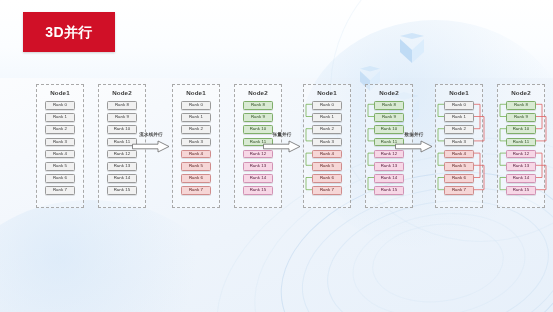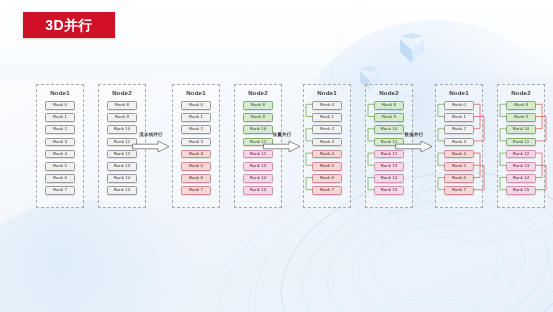--- a/index.html
+++ b/index.html
@@ -34,21 +34,21 @@
 
   
   .cube{position:absolute;}
   .cube .top{position:absolute;background:rgba(201,226,248,.82);}
   .cube .lf{position:absolute;background:rgba(180,212,243,.80);}
   .cube .rt{position:absolute;background:rgba(216,235,251,.86);}
 
   
   #title-banner{
     position:absolute;left:23px;top:12px;
-    height:26px;min-width:70px;padding:0 11px;
+    height:40px;min-width:70px;padding:0 11px;
     background:#d01027;
     display:flex;align-items:center;justify-content:center;
     box-shadow:0 1px 2px rgba(0,0,0,.18);
   }
   #title-banner .t{
     color:#ffffff;font-size:14px;font-weight:bold;letter-spacing:.4px;
     line-height:1;white-space:nowrap;
   }
 
   

